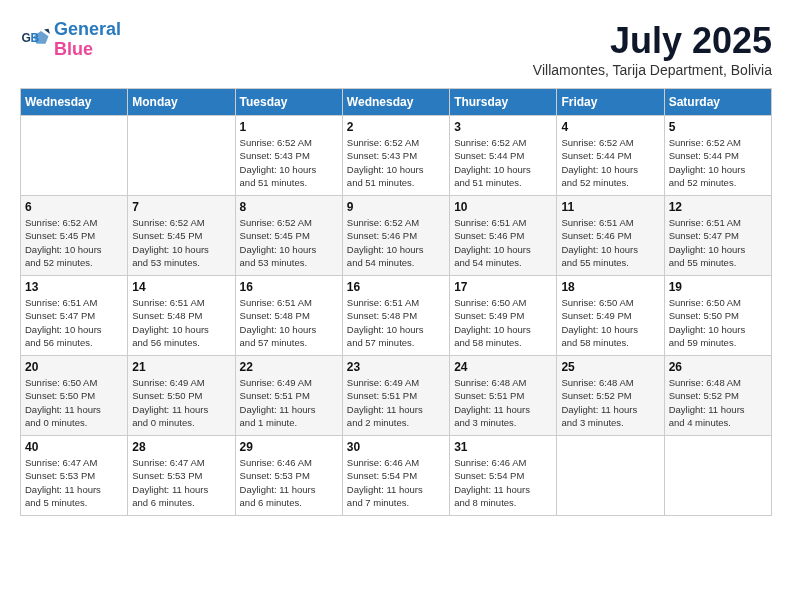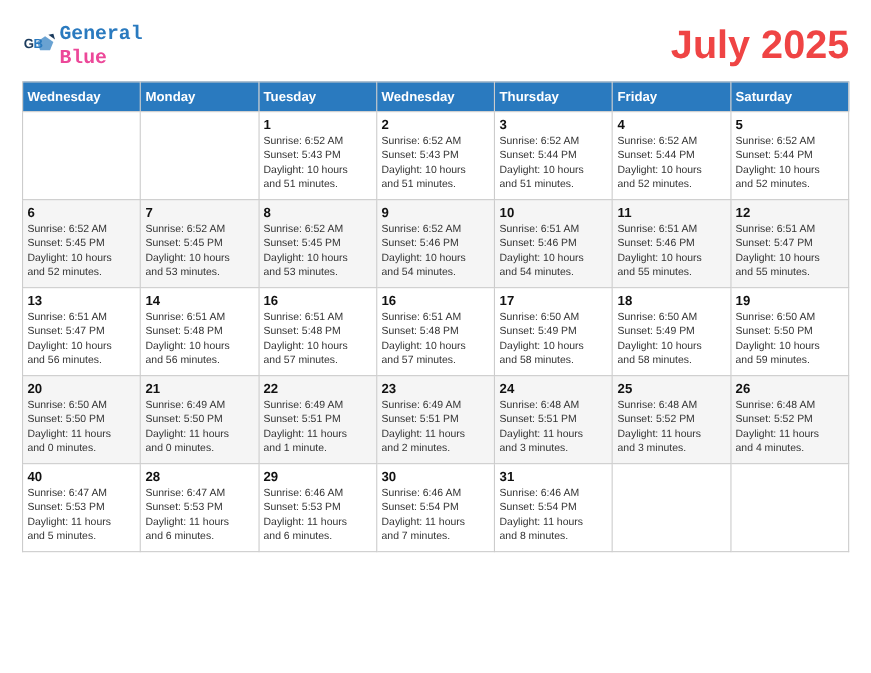--- a/index.html
+++ b/index.html
@@ -22,33 +22,32 @@
       gap: 4px;
     }
     .logo-text {
       font-size: 18px;
       font-weight: bold;
       color: #1a3a5c;
       line-height: 1.1;
     }
     .logo-text span {
       color: #2a7abf;
-      font-family: Liberation Mono, monospace;
     }
     .logo-icon {
       width: 30px;
       height: 30px;
     }
     .title-area {
       text-align: right;
     }
     .month-title {
       font-size: 36px;
       font-weight: bold;
-      color: #ef4444;
+      color: #0f172a;
     }
     .subtitle {
       font-size: 14px;
       color: #333;
     }
     .calendar {
       width: 100%;
       border-collapse: collapse;
       font-size: 11px;
     }
@@ -100,20 +99,21 @@
     </svg>
     <div>
       <div class="logo-text">
         <span>General</span><br>
         <span style="color:#ec4899">Blue</span>
       </div>
     </div>
   </div>
   <div class="title-area">
     <div class="month-title">July 2025</div>
+    <div class="subtitle">Villamontes, Tarija Department, Bolivia</div>
   </div>
 </div>
 
 <table class="calendar">
   <thead>
     <tr>
     <th>Wednesday</th>
         <th>Monday</th>
         <th>Tuesday</th>
         <th>Wednesday</th>

